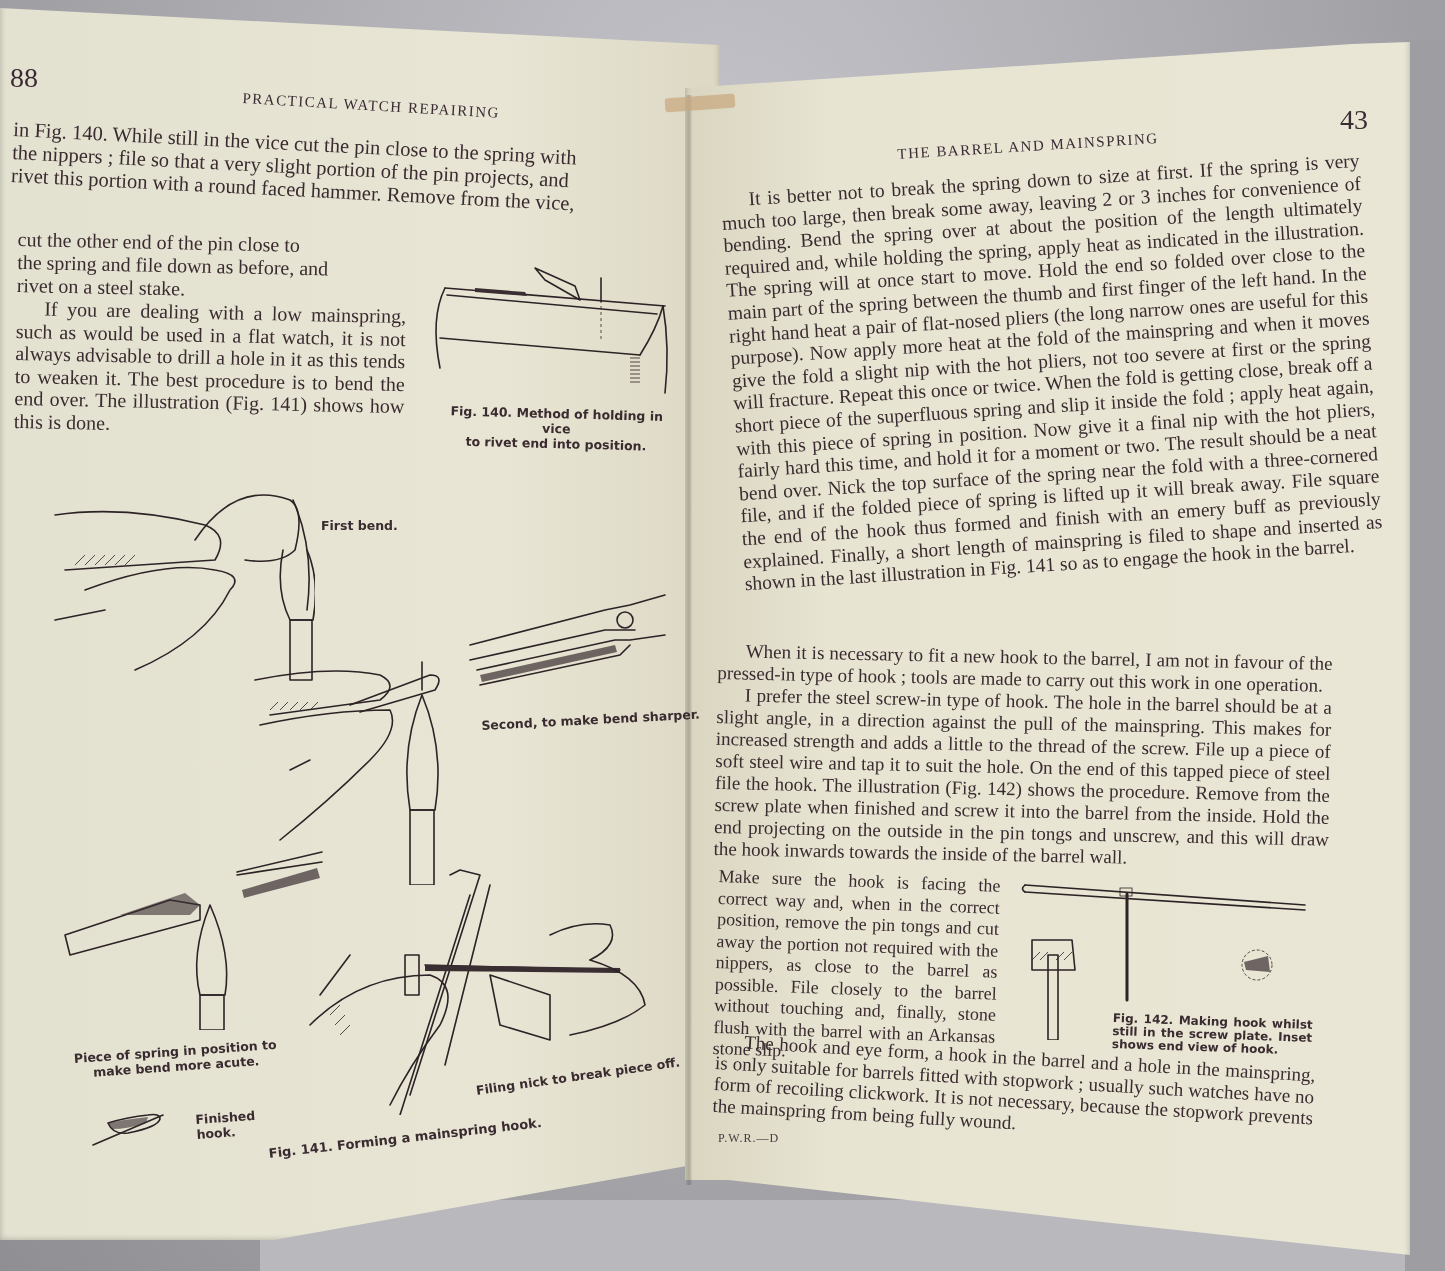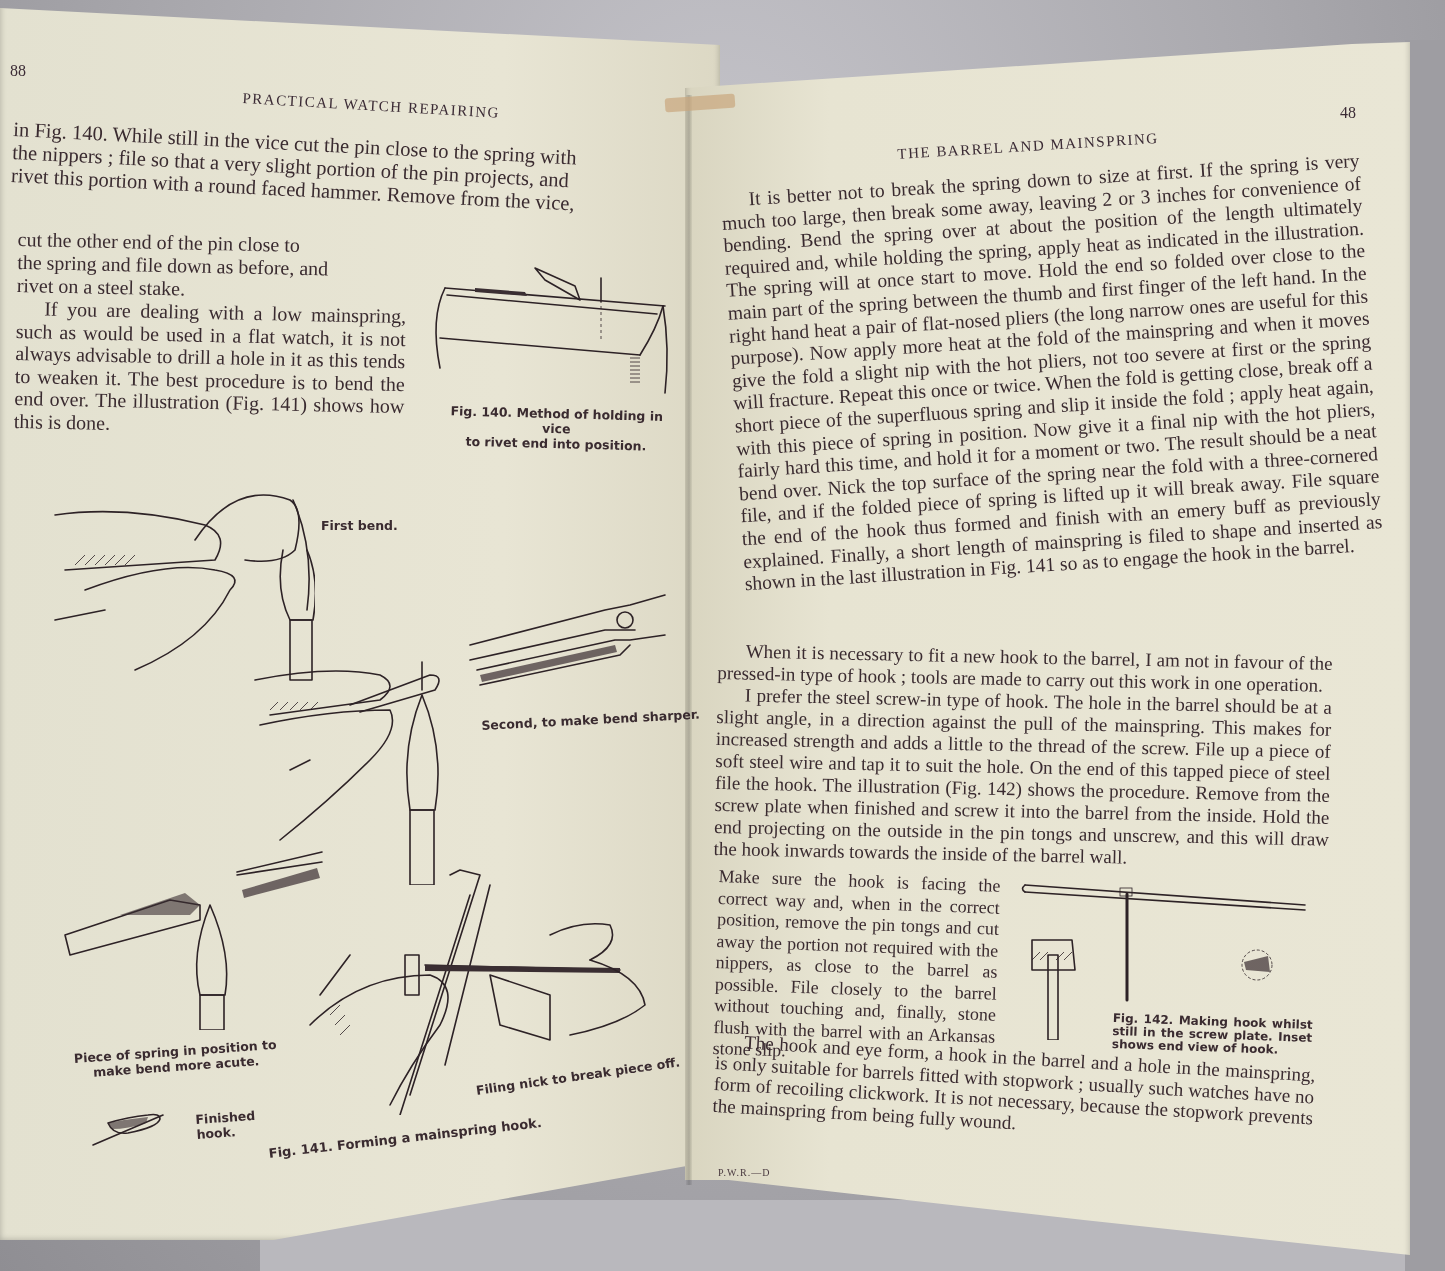--- a/index.html
+++ b/index.html
@@ -37,38 +37,38 @@
   }
   .torn-edge {
     position:absolute; left:665px; top:96px; width:70px; height:14px;
     background:#c9a67d; transform:rotate(-4deg); border-radius:3px;
     opacity:0.7;
   }
   .right-edge {
     position:absolute; left:1405px; top:40px; width:40px; height:1231px;
     background:#9e9da2;
   }
-  .folio { position:absolute; font-size:16px; color:#3b2b35; }
+  .folio { position:absolute; font-size:28px; color:#3b2b35; }
   .running-head {
     position:absolute; font-size:15px; letter-spacing:1.5px; text-transform:uppercase;
     color:#3b2b35; white-space:nowrap;
   }
   .text-block { position:absolute; font-size:19.5px; line-height:22px; color:#3a2b30; }
   .text-block p { margin:0; text-align:justify; text-align-last:left; }
   .indent { text-indent:28px; }
   .caption {
     position:absolute; font-family:"DejaVu Sans", "Liberation Sans", sans-serif;
     font-size:12.5px; font-weight:bold; color:#3a2b30; line-height:15px;
   }
   .illus { position:absolute; }
   .illus svg { width:100%; height:100%; display:block; }
   .stroke { fill:none; stroke:#2d2226; stroke-width:1.6; stroke-linecap:round; stroke-linejoin:round; }
   .hatch { fill:none; stroke:#2d2226; stroke-width:0.8; }
   .fill-dark { fill:#3a2e32; }
-  .footer-sig { position:absolute; font-size:10px; letter-spacing:1px; color:#4a3a40;margin-top:36px; }
+  .footer-sig { position:absolute; font-size:12px; letter-spacing:1px; color:#4a3a40; }
 </style>
 </head>
 <body>
 
 <div class="backdrop"></div>
 <div class="bottom-shadow"></div>
 <div class="right-edge"></div>
 
 <div class="page page-left"></div>
 
@@ -197,21 +197,21 @@
     <path class="stroke" d="M20 18 Q40 12 60 10 Q72 8 72 14 Q70 22 40 28 Q25 30 20 18"></path>
     <path class="fill-dark" d="M20 18 Q40 14 60 12 L58 18 Q40 24 24 24 Z" opacity="0.6"></path>
   </svg>
 </div>
 <div class="caption" style="left:195px; top:1112px; transform:rotate(-4deg); transform-origin:0 0;">
   <div>Finished</div>
   <div>hook.</div>
 </div>
 <div class="caption" style="left:268px; top:1146px; font-size:13px; transform:rotate(-6.5deg); transform-origin:0 0;">Fig. 141. Forming a mainspring hook.</div>
 
-<div class="folio" style="left:1340px; top:104px;">48</div>
+<div class="folio" style="left:1340px; top:104px;">43</div>
 <div class="running-head" style="left:897px; top:146px; transform:rotate(-3.5deg); transform-origin:0 0;">THE BARREL AND MAINSPRING</div>
 
 <div class="text-block" style="left:720px; top:190px; width:640px; transform:rotate(-3.6deg); transform-origin:0 0;">
   <p class="indent" style="font-size:19.5px; line-height:22.6px;">It is better not to break the spring down to size at first. If the spring is very much too large, then break some away, leaving 2 or 3 inches for convenience of bending. Bend the spring over at about the position of the length ultimately required and, while holding the spring, apply heat as indicated in the illustration. The spring will at once start to move. Hold the end so folded over close to the main part of the spring between the thumb and first finger of the left hand. In the right hand heat a pair of flat-nosed pliers (the long narrow ones are useful for this purpose). Now apply more heat at the fold of the mainspring and when it moves give the fold a slight nip with the hot pliers, not too severe at first or the spring will fracture. Repeat this once or twice. When the fold is getting close, break off a short piece of the superfluous spring and slip it inside the fold ; apply heat again, with this piece of spring in position. Now give it a final nip with the hot pliers, fairly hard this time, and hold it for a moment or two. The result should be a neat bend over. Nick the top surface of the spring near the fold with a three-cornered file, and if the folded piece of spring is lifted up it will break away. File square the end of the hook thus formed and finish with an emery buff as previously explained. Finally, a short length of mainspring is filed to shape and inserted as shown in the last illustration in Fig. 141 so as to engage the hook in the barrel.</p>
 </div>
 
 <div class="text-block" style="left:718px; top:640px; width:615px; transform:rotate(1.2deg); transform-origin:0 0;">
   <p class="indent" style="font-size:19px; line-height:22px;">When it is necessary to fit a new hook to the barrel, I am not in favour of the pressed-in type of hook ; tools are made to carry out this work in one operation.</p>
   <p class="indent" style="font-size:19px; line-height:22px;">I prefer the steel screw-in type of hook. The hole in the barrel should be at a slight angle, in a direction against the pull of the mainspring. This makes for increased strength and adds a little to the thread of the screw. File up a piece of soft steel wire and tap it to suit the hole. On the end of this tapped piece of steel file the hook. The illustration (Fig. 142) shows the procedure. Remove from the screw plate when finished and screw it into the barrel from the inside. Hold the end projecting on the outside in the pin tongs and unscrew, and this will draw the hook inwards towards the inside of the barrel wall.</p>
 </div>

